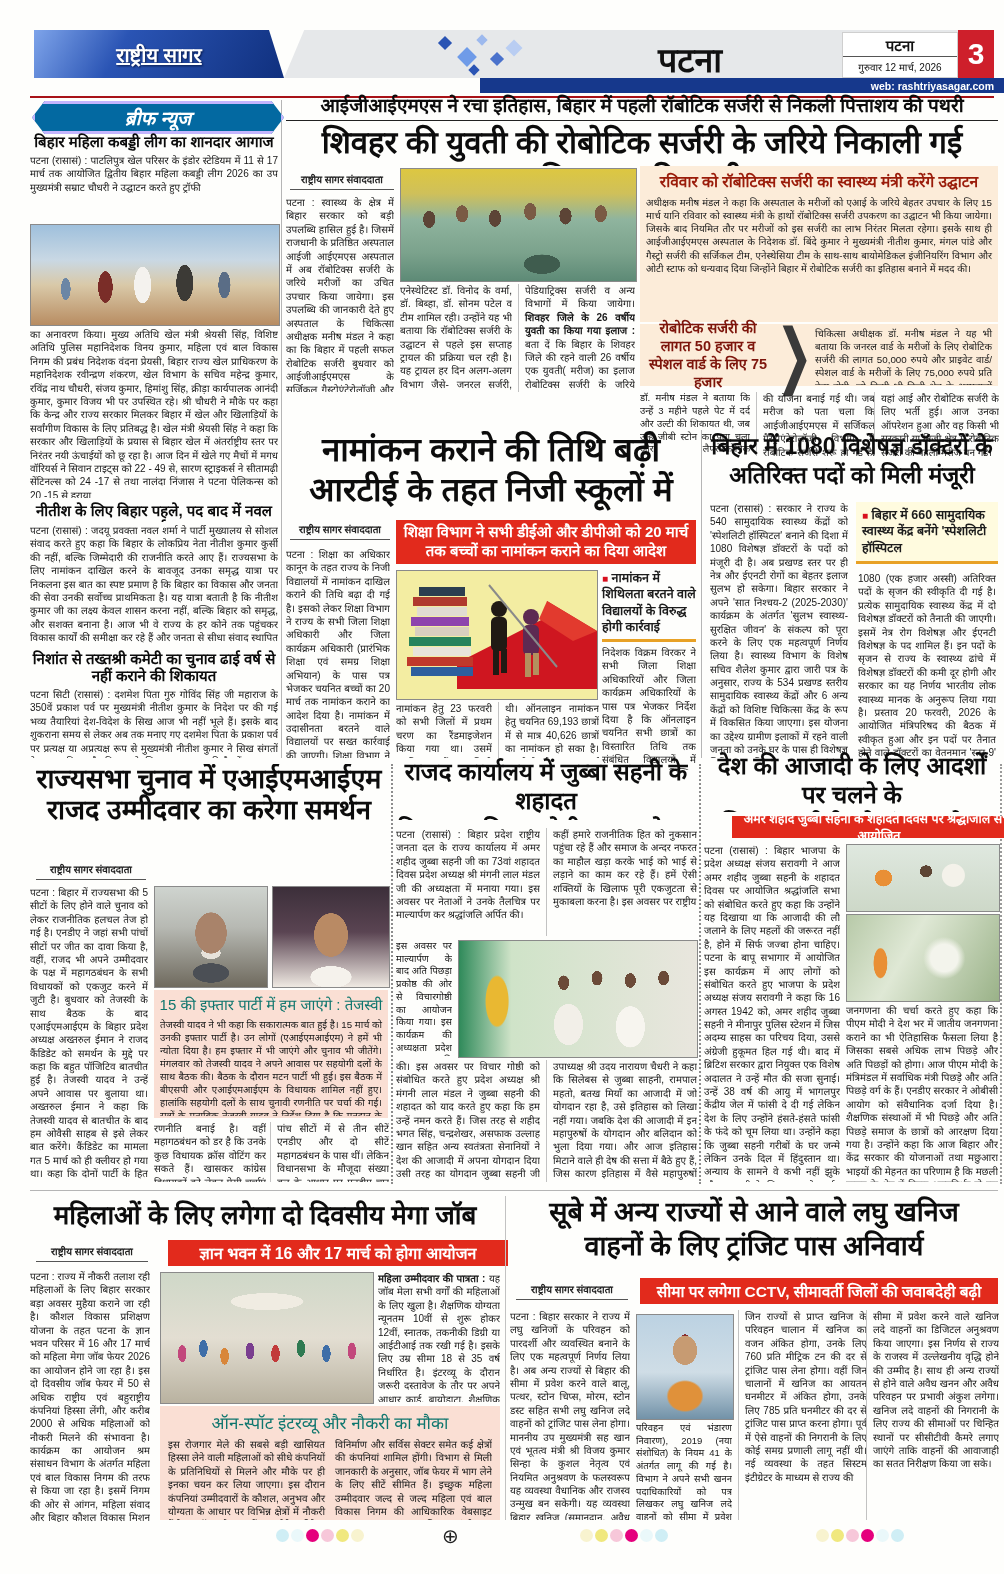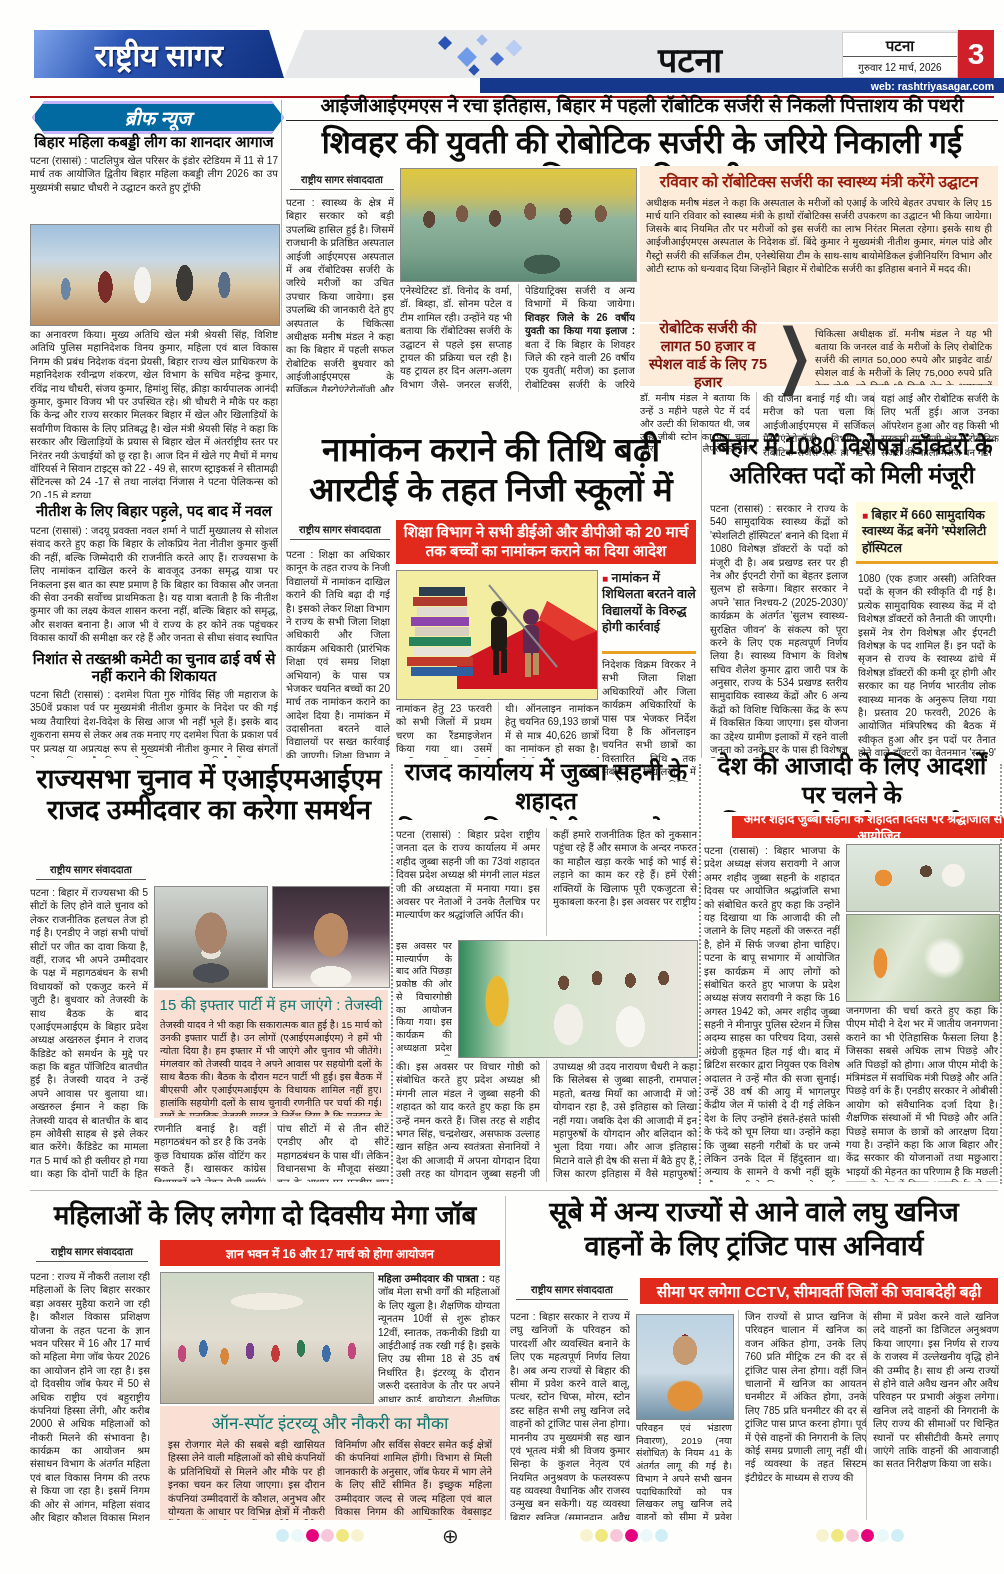--- a/index.html
+++ b/index.html
@@ -14,43 +14,43 @@
   .byline{font-weight:bold;font-size:10px;color:#222;text-align:center;
           border-bottom:1px solid #555;padding-bottom:3px;overflow:hidden;}
   .photo{border:1px solid #8a8a8a;overflow:hidden;}
   .colrule-l{border-left:1px solid #c2c2c2;padding-left:6px;}
   .dash-v{border-left:2px dotted #8d8d8d;width:0;}
   .dot-v{border-left:2px dotted #9a9a9a;width:0;}
   .thin-hr{border-top:1px solid #b5b5b5;height:0;}
   
   .mast-logo{background:linear-gradient(120deg,#7ea4ea 0%,#2a54b4 35%,#10307e 100%);
              color:#fff;display:flex;align-items:center;justify-content:center;
-             font-weight:bold;font-size:30px;clip-path:polygon(0 0,94% 0,100% 100%,0 100%);
-             text-shadow:1px 1px 2px #06184a;}
+             font-weight:bold;font-size:20px;clip-path:polygon(0 0,94% 0,100% 100%,0 100%);
+             text-shadow:1px 1px 2px #06184a;text-decoration:underline;}
   .mast-gray{background:#e6e8ea;clip-path:polygon(3% 0,100% 0,100% 100%,0 100%);}
   .mast-city{font-size:34px;font-weight:bold;color:#111;text-align:center;}
   .mast-datebox{background:#fff;border:1px solid #cfcfcf;text-align:center;color:#111;}
   .pagenum{background:#ce1f2b;color:#fff;font-weight:bold;font-size:30px;
            display:flex;align-items:center;justify-content:center;}
   .webstrip{background:#16388c;color:#fff;font-size:10.5px;font-weight:bold;
             display:flex;align-items:center;justify-content:flex-end;padding-right:10px;}
   .diamond{position:absolute;transform:rotate(45deg);}
   
   .ribbon{background:#0369a1;color:#fff;font-weight:bold;font-size:19px;
           display:flex;align-items:center;justify-content:center;
           clip-path:polygon(0 50%,5% 0,95% 0,100% 50%,95% 100%,5% 100%);
           border:3px solid #c4b5fd;font-style:italic;}
   .brief-h{font-weight:bold;font-size:15px;color:#0b0b0b;text-align:center;line-height:1.15;overflow:hidden;}
   
   .orange-panel{background:#fcecd9;}
   .orange-head{color:#9a1c0a;font-weight:bold;font-size:15.5px;text-align:center;}
   .cost-head{color:#7d150c;font-weight:bold;font-size:14.5px;text-align:center;line-height:1.25;}
   .yellow-box{background:#fffbdf;border-bottom:3px solid #e8a125;padding:5px 6px;}
   .side-head{font-weight:bold;font-size:12.5px;color:#1c1c1c;line-height:1.3;
-             border-bottom:3px solid #e8a125;padding-bottom:16px;}
+             border-bottom:3px solid #e8a125;padding-bottom:4px;}
   .sq{color:#d80f1e;font-size:10px;}
   .pink-box{background:#fadfd4;}
   .pink-head{font-weight:normal;font-size:15px;color:#0f766e;text-align:center;}
   .brace{font-weight:bold;color:#3a3a3a;font-size:44px;transform:scaleY(1.6);line-height:1;}
   .dots span{display:inline-block;width:13px;height:13px;border-radius:50%;margin-right:2px;}
   .c1{background:#cfeef5;} .c2{background:#eaf8fa;} .c3{background:#e5007d;}
   .c4{background:#f7c7d9;} .c5{background:#f0e87e;} .c6{background:#f8f3cf;}
   .crosshair{color:#222;font-size:20px;}
 </style>
 </head>
@@ -285,21 +285,21 @@
       radial-gradient(34px 34px at 64% 50%,#f3f4ec 40%,transparent 62%),
       radial-gradient(12px 26px at 22% 56%,#e98f35 55%,transparent 60%),
       radial-gradient(8px 8px at 64% 46%,#d9dfce 60%,transparent 61%);"></div>
   </div>
   <div class="abs body-txt" style="left:846px;top:1004px;width:152px;height:178px;">जनगणना की चर्चा करते हुए कहा कि पीएम मोदी ने देश भर में जातीय जनगणना कराने का भी ऐतिहासिक फैसला लिया है जिसका सबसे अधिक लाभ पिछड़े और अति पिछड़ों को होगा। आज पीएम मोदी के मंत्रिमंडल में सर्वाधिक मंत्री पिछड़े और अति पिछड़े वर्ग के हैं। एनडीए सरकार ने ओबीसी आयोग को संवैधानिक दर्जा दिया है। शैक्षणिक संस्थाओं में भी पिछड़े और अति पिछड़े समाज के छात्रों को आरक्षण दिया गया है। उन्होंने कहा कि आज बिहार और केंद्र सरकार की योजनाओं तथा मछुआरा भाइयों की मेहनत का परिणाम है कि मछली पालन के क्षेत्र में बिहार आत्मनिर्भर हो रहा है। आज मछली उत्पादन में लगातार वृद्धि हो रही है। उन्होंने लोगों को भरोसा देते हुए कहा कि मल्लाह समाज हो या नोनिया और बेलदार समाज, सभी को सम्मान दिलाने का काम एनडीए की सरकार करेगी।</div>
 
   <div class="abs thin-hr" style="left:30px;top:1190px;width:968px;"></div>
 
   <div class="abs hl" style="left:30px;top:1196px;width:470px;height:34px;font-size:26px;">महिलाओं के लिए लगेगा दो दिवसीय मेगा जॉब फेयर</div>
   <div class="abs byline" style="left:36px;top:1244px;width:112px;">राष्ट्रीय सागर संवाददाता</div>
-  <div class="abs red-strip" style="left:160px;top:1240px;width:340px;height:26px;font-size:12px;">ज्ञान भवन में 16 और 17 मार्च को होगा आयोजन</div>
+  <div class="abs red-strip" style="left:168px;top:1240px;width:340px;height:26px;font-size:16px;">ज्ञान भवन में 16 और 17 मार्च को होगा आयोजन</div>
   <div class="abs body-txt" style="left:30px;top:1270px;width:120px;height:252px;">पटना : राज्य में नौकरी तलाश रही महिलाओं के लिए बिहार सरकार बड़ा अवसर मुहैया कराने जा रही है। कौशल विकास प्रशिक्षण योजना के तहत पटना के ज्ञान भवन परिसर में 16 और 17 मार्च को महिला मेगा जॉब फेयर 2026 का आयोजन होने जा रहा है। इस दो दिवसीय जॉब फेयर में 50 से अधिक राष्ट्रीय एवं बहुराष्ट्रीय कंपनियां हिस्सा लेंगी, और करीब 2000 से अधिक महिलाओं को नौकरी मिलने की संभावना है। कार्यक्रम का आयोजन श्रम संसाधन विभाग के अंतर्गत महिला एवं बाल विकास निगम की तरफ से किया जा रहा है। इसमें निगम की ओर से आंगन, महिला संवाद और बिहार कौशल विकास मिशन से प्रशिक्षित महिलाओं को भी राष्ट्रीय और बहुराष्ट्रीय कंपनियों से जुड़ने का अवसर मिलेगा।</div>
   <div class="abs photo" style="left:160px;top:1272px;width:212px;height:130px;
        background:linear-gradient(180deg,#e7e3d8 0%,#d8d2c2 100%);">
     <div style="width:100%;height:100%;background:
       radial-gradient(7px 14px at 10% 62%,#c2487c 60%,transparent 61%),
       radial-gradient(7px 14px at 20% 58%,#3e6ea8 60%,transparent 61%),
       radial-gradient(7px 14px at 30% 64%,#d8863a 60%,transparent 61%),
       radial-gradient(7px 14px at 42% 60%,#7a3e8f 60%,transparent 61%),
       radial-gradient(7px 14px at 54% 62%,#c23a3a 60%,transparent 61%),
       radial-gradient(7px 14px at 66% 58%,#2f7a52 60%,transparent 61%),

